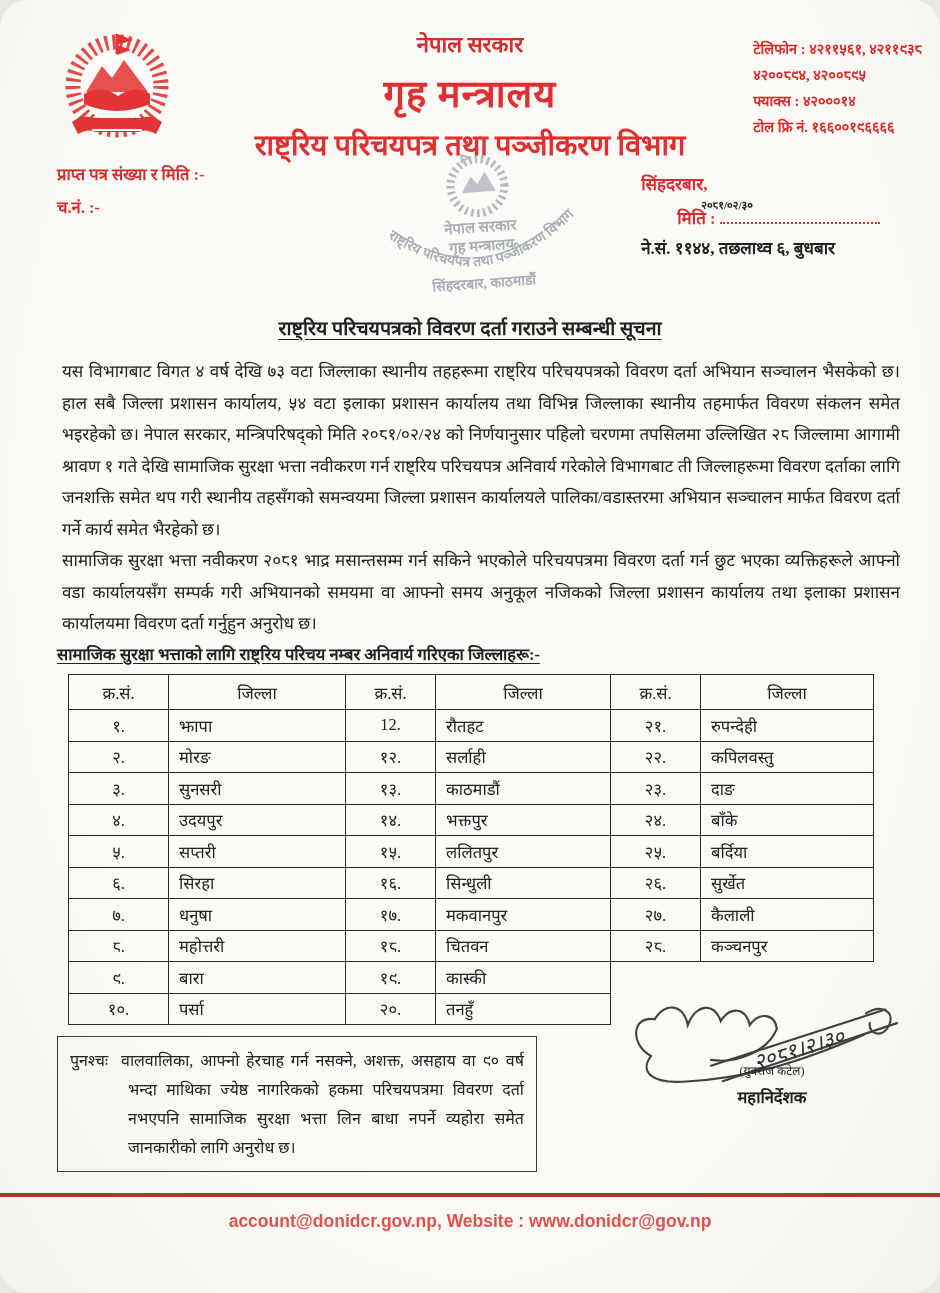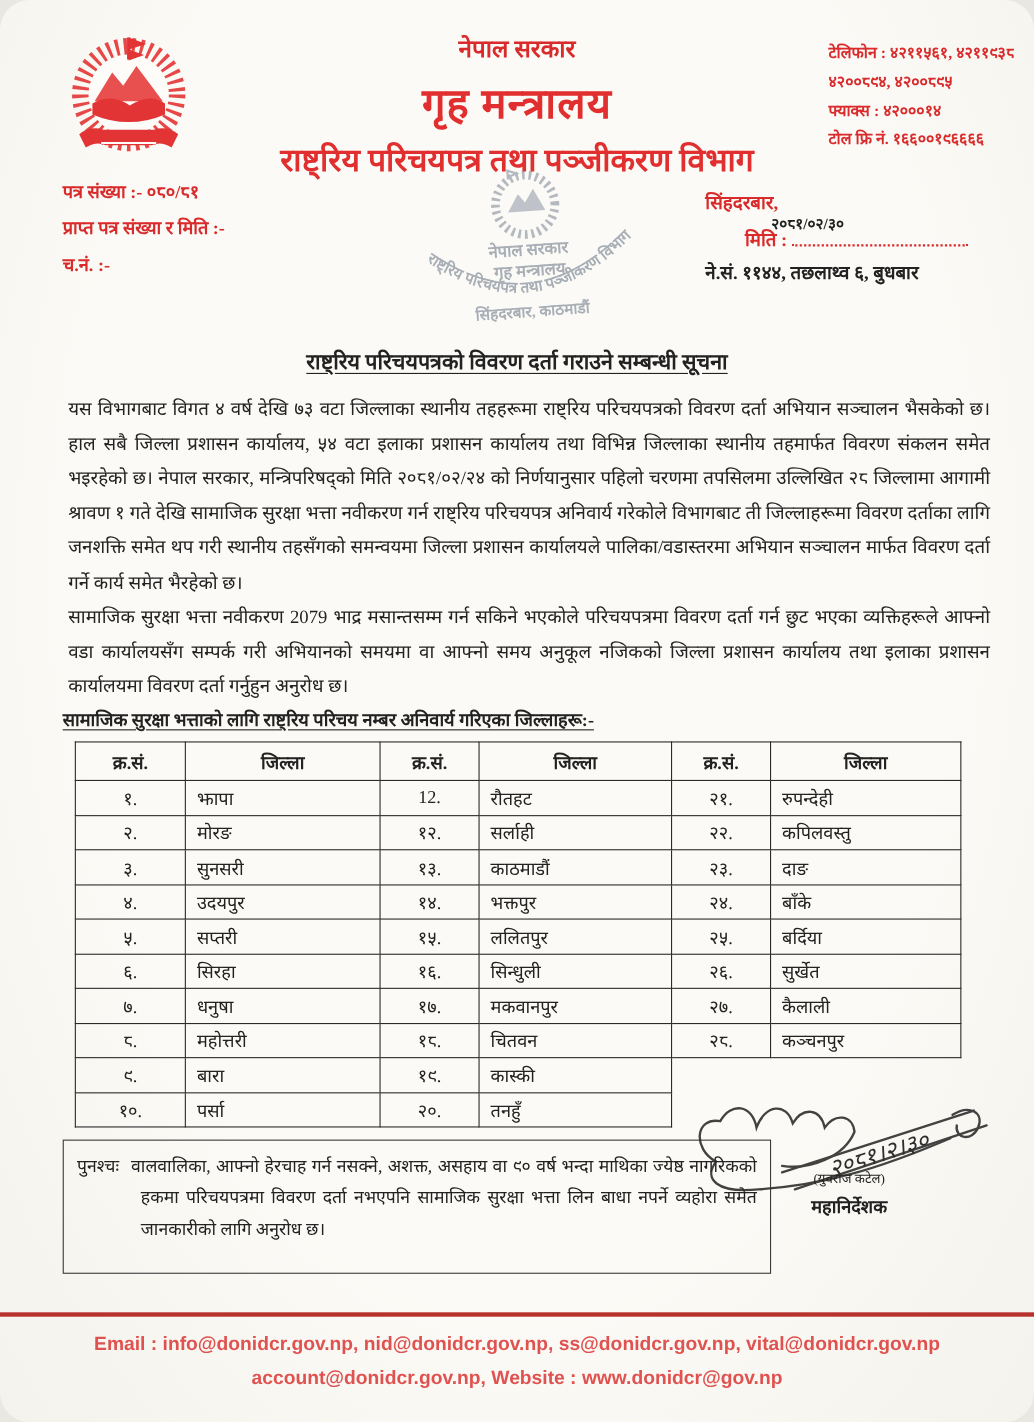--- a/index.html
+++ b/index.html
@@ -21,45 +21,45 @@
             font-size:14.5px; font-weight:bold; color:#d92b2b; line-height:26px; }
   
   .meta-left{ position:absolute; left:57px; top:158px; font-size:16.5px; font-weight:bold;
               color:#d92b2b; line-height:33px; }
   .meta-right{ position:absolute; right:60px; top:172px; text-align:left;
                font-size:17px; font-weight:bold; line-height:26px; }
   .meta-right .place{ color:#d92b2b; }
   .date-row{ position:relative; margin-top:8px; white-space:nowrap; }
   .date-label{ color:#d92b2b;margin-left:36px; }
   .date-dots{ display:inline-block; width:160px; border-bottom:2px dotted #d92b2b; }
-  .date-value{ position:absolute; left:60px; top:-14px; color:#222; font-size:14px; }
+  .date-value{ position:absolute; left:60px; top:-14px; color:#222; font-size:11px; }
   .era-line{ color:#222; margin-top:4px; font-size:17px; }
   
   .stamp{ position:absolute; left:368px; top:148px; width:225px; height:150px;
           opacity:.62; transform:rotate(-4deg); }
   
   .subject{ position:absolute; left:0; right:0; top:314px; text-align:center;
             font-size:19.5px; font-weight:bold; text-decoration:underline;
             text-underline-offset:4px; }
   
   .body-text{ position:absolute; left:62px; width:838px; top:356px;
               font-size:17px; line-height:31.5px; text-align:justify; }
   .body-text p+p{ margin-top:0; }
   .table-caption{ position:absolute; left:57px; top:642px; font-size:16.5px; font-weight:bold;
                   text-decoration:underline; text-underline-offset:3px; }
   
   table.districts{ position:absolute; left:68px; top:674px; border-collapse:collapse;
                    font-size:16.5px; }
-  table.districts th{ border:1.6px solid #2b2b2b; font-weight:bold; height:35px; text-align:center; }
+  table.districts th{ border:1.6px solid #2b2b2b; font-weight:normal; height:35px; text-align:center; }
   table.districts td{ border:1.6px solid #2b2b2b; height:31.5px; }
   table.districts td.sn{ text-align:center; }
   table.districts td.nm{ padding-left:10px; text-align:left; }
   table.districts td.ghost{ border:none; background:transparent; }
   
-  .footnote{ position:absolute; left:57px; top:1036px; width:644px; min-height:122px;
+  .footnote{ position:absolute; left:57px; top:1036px; width:480px; min-height:122px;
              border:1.6px solid #3a3a3a; padding:9px 12px 9px 12px; font-size:16px;
              line-height:29px; text-align:justify; }
   .footnote .fn-label{ font-weight:normal; }
   .fn-body{ display:block; padding-left:58px; text-indent:-58px; }
   .fn-body .fn-label{ padding-right:6px; }
   
   .signature{ position:absolute; left:612px; top:996px; width:320px; text-align:center; }
   .sig-scribble{ width:310px; height:92px; display:block; margin:0 auto; }
   .sig-name{ font-size:12px; margin-top:-26px; }
   .sig-title{ font-size:16.5px; font-weight:bold; margin-top:6px; }
@@ -93,21 +93,20 @@
   </div>
 
   <div class="contact">
     <div>टेलिफोन : ४२११५६१, ४२११९३८</div>
     <div>४२००८९४, ४२००८९५</div>
     <div>फ्याक्स : ४२०००१४</div>
     <div>टोल फ्रि नं. १६६००१९६६६६</div>
   </div>
 
   <div class="meta-left">
-    <div>पत्र संख्या :- ०८०/८१</div>
     <div>प्राप्त पत्र संख्या र मिति :-</div>
     <div>च.नं. :-</div>
   </div>
 
   <svg class="stamp" viewBox="0 0 225 150" aria-hidden="true">
     <g stroke="#76808f" fill="none" opacity="0.85">
       <circle cx="112" cy="38" r="27" stroke-width="8" stroke-dasharray="2.5 3.5"></circle>
       <path d="M96,44 L106,28 L112,36 L120,24 L130,44 Z" fill="#8a93a1" stroke="none"></path>
       <path d="M98,14 l0,-8 8,3 -8,3" stroke-width="2"></path>
     </g>
@@ -129,21 +128,21 @@
       <span class="date-dots"></span>
       <span class="date-value">२०८१/०२/३०</span>
     </div>
     <div class="era-line">ने.सं. ११४४, तछलाथ्व ६, बुधबार</div>
   </div>
 
   <div class="subject">राष्ट्रिय परिचयपत्रको विवरण दर्ता गराउने सम्बन्धी सूचना</div>
 
   <div class="body-text">
     <p>यस विभागबाट विगत ४ वर्ष देखि ७३ वटा जिल्लाका स्थानीय तहहरूमा राष्ट्रिय परिचयपत्रको विवरण दर्ता अभियान सञ्चालन भैसकेको छ। हाल सबै जिल्ला प्रशासन कार्यालय, ५४ वटा इलाका प्रशासन कार्यालय तथा विभिन्न जिल्लाका स्थानीय तहमार्फत विवरण संकलन समेत भइरहेको छ। नेपाल सरकार, मन्त्रिपरिषद्को मिति २०८१/०२/२४ को निर्णयानुसार पहिलो चरणमा तपसिलमा उल्लिखित २८ जिल्लामा आगामी श्रावण १ गते देखि सामाजिक सुरक्षा भत्ता नवीकरण गर्न राष्ट्रिय परिचयपत्र अनिवार्य गरेकोले विभागबाट ती जिल्लाहरूमा विवरण दर्ताका लागि जनशक्ति समेत थप गरी स्थानीय तहसँगको समन्वयमा जिल्ला प्रशासन कार्यालयले पालिका/वडास्तरमा अभियान सञ्चालन मार्फत विवरण दर्ता गर्ने कार्य समेत भैरहेको छ।</p>
-    <p>सामाजिक सुरक्षा भत्ता नवीकरण 2079 भाद्र मसान्तसम्म गर्न सकिने भएकोले परिचयपत्रमा विवरण दर्ता गर्न छुट भएका व्यक्तिहरूले आफ्नो वडा कार्यालयसँग सम्पर्क गरी अभियानको समयमा वा आफ्नो समय अनुकूल नजिकको जिल्ला प्रशासन कार्यालय तथा इलाका प्रशासन कार्यालयमा विवरण दर्ता गर्नुहुन अनुरोध छ।</p>
+    <p>सामाजिक सुरक्षा भत्ता नवीकरण २०८१ भाद्र मसान्तसम्म गर्न सकिने भएकोले परिचयपत्रमा विवरण दर्ता गर्न छुट भएका व्यक्तिहरूले आफ्नो वडा कार्यालयसँग सम्पर्क गरी अभियानको समयमा वा आफ्नो समय अनुकूल नजिकको जिल्ला प्रशासन कार्यालय तथा इलाका प्रशासन कार्यालयमा विवरण दर्ता गर्नुहुन अनुरोध छ।</p>
   </div>
 
   <div class="table-caption">सामाजिक सुरक्षा भत्ताको लागि राष्ट्रिय परिचय नम्बर अनिवार्य गरिएका जिल्लाहरू:-</div>
 
   <table class="districts">
     <colgroup>
       <col style="width:100px">
         <col style="width:177px">
       <col style="width:90px">
         <col style="width:175px">
@@ -258,17 +257,16 @@
         <path d="M252,18 C268,8 282,16 276,30 C270,44 254,40 256,28"></path>
       </g>
       <text x="185" y="62" transform="rotate(-17 185 62)" font-size="22" fill="#2e2e2e" font-style="italic" text-anchor="middle">२०८१।२।३०</text>
     </svg>
     <div class="sig-name">(युवराज कटेल)</div>
     <div class="sig-title">महानिर्देशक</div>
   </div>
 
   <div class="footer-rule"></div>
   <div class="footer">
-    <div>Email : info@donidcr.gov.np, nid@donidcr.gov.np, ss@donidcr.gov.np, vital@donidcr.gov.np</div>
     <div>account@donidcr.gov.np, Website : www.donidcr@gov.np</div>
   </div>
 
 </div>
 
 </body></html>

